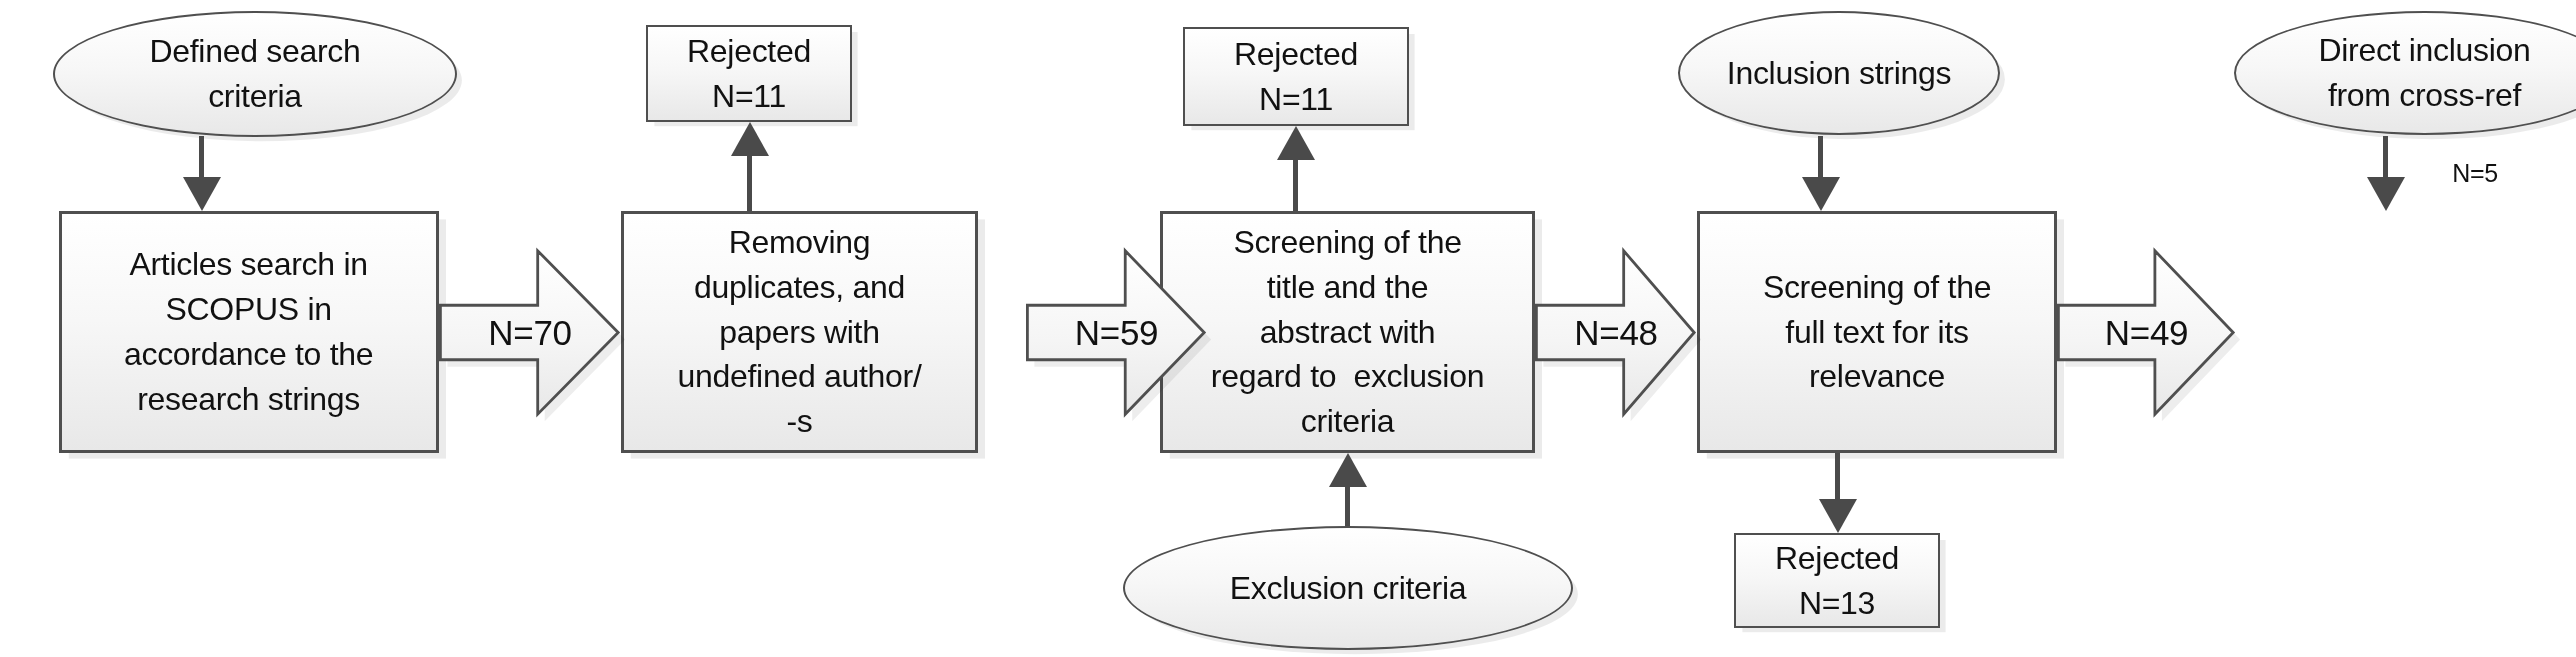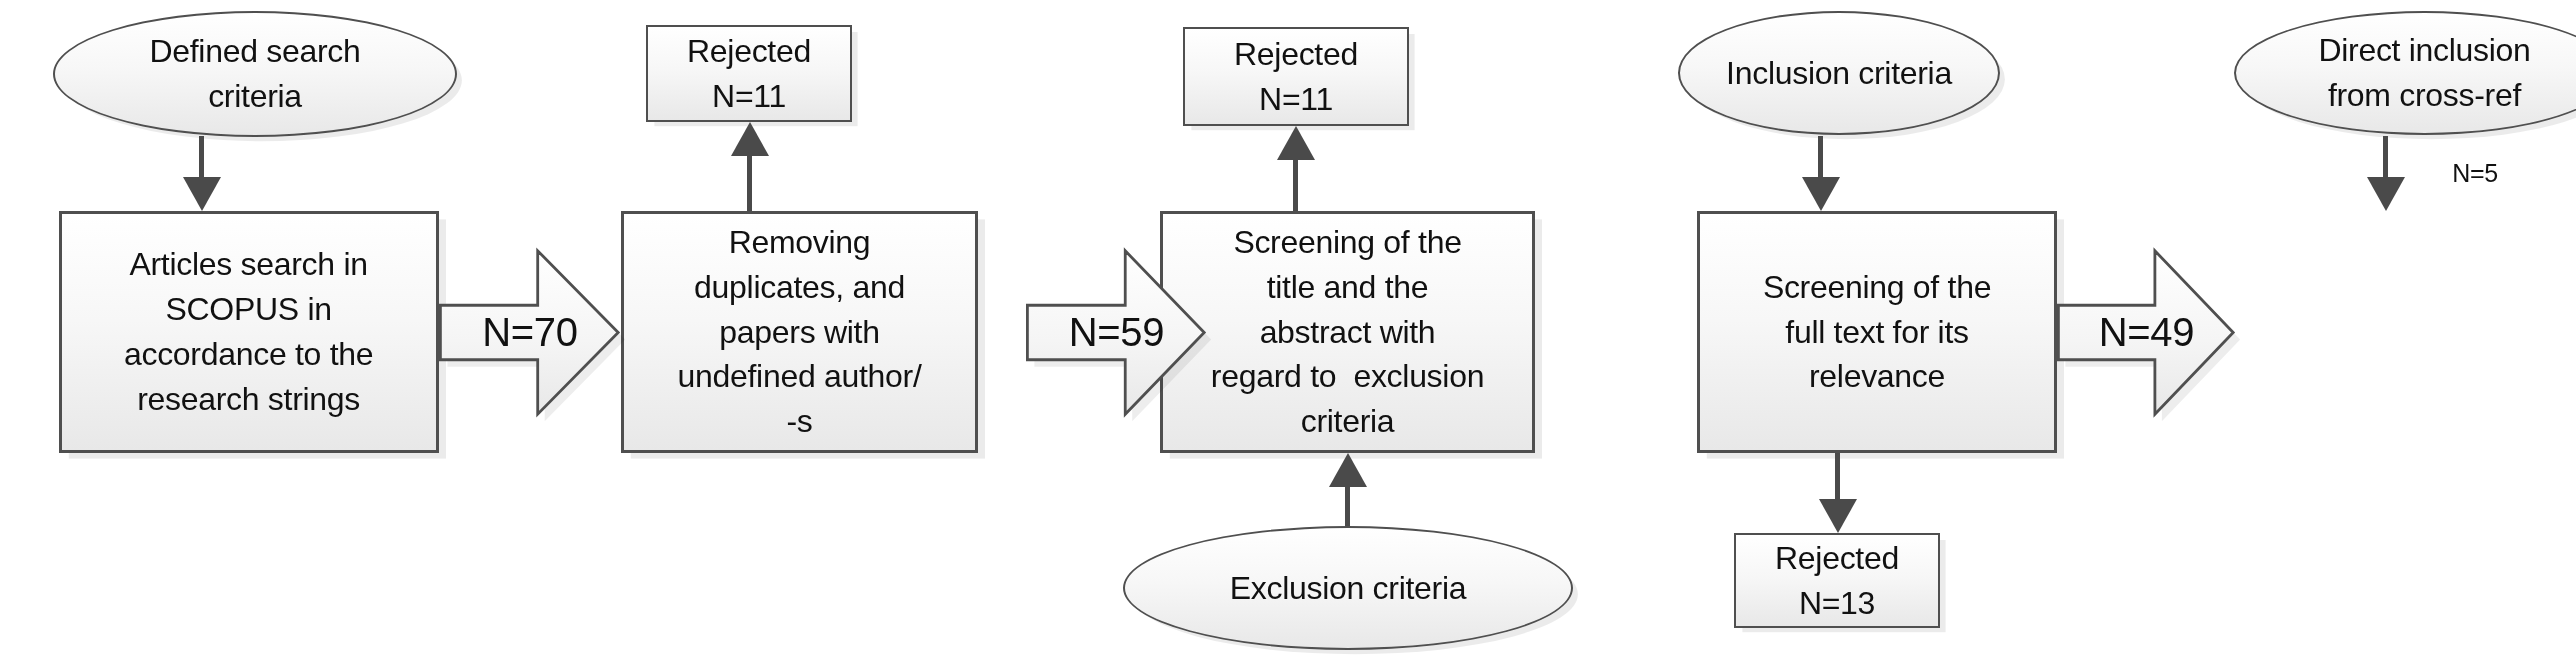--- a/index.html
+++ b/index.html
@@ -58,21 +58,21 @@
   .tri{position:absolute;left:50%;margin-left:-19px;width:0;height:0;
     border-left:19px solid transparent;border-right:19px solid transparent;}
   .vconn.down .tri{bottom:0;border-top:34px solid var(--connector);}
   .vconn.up .tri{top:0;border-bottom:34px solid var(--connector);}
   
   .barrow{position:absolute;top:248px;height:169px;}
   .barrow svg{position:absolute;inset:0;width:100%;height:100%;overflow:visible;}
   .alabel{
     position:absolute;inset:0;
     display:flex;align-items:center;justify-content:center;
-    font-size:40px;letter-spacing:-0.3px;
+    font-size:35px;letter-spacing:-0.3px;
   }
   .nlabel{
     position:absolute;
     display:flex;align-items:center;justify-content:center;
     font-size:25px;letter-spacing:-0.3px;
   }
 </style>
 </head>
 <body>
 
@@ -87,21 +87,21 @@
       </linearGradient>
     </defs>
   </svg>
 
   <div class="node ellipse" style="left:7px;top:11.2px;width:404px;height:126px">
     <span class="txt">Defined search
 criteria</span>
   </div>
 
   <div class="node ellipse" style="left:1632px;top:11.2px;width:322px;height:124px">
-    <span class="txt">Inclusion criteria</span>
+    <span class="txt">Inclusion strings</span>
   </div>
 
   <div class="node ellipse" style="left:1077px;top:526px;width:450px;height:124px">
     <span class="txt">Exclusion criteria</span>
   </div>
 
   <div class="node ellipse" style="left:2188px;top:11.2px;width:381px;height:124px">
     <span class="txt">Direct inclusion
 from cross-ref</span>
   </div>
@@ -195,20 +195,27 @@
   </div>
 
   <div class="barrow" style="left:980px;width:181px">
     <svg viewBox="0 0 259 242" preserveAspectRatio="none">
       <polygon points="12,92 152,92 152,14 265,131 152,248 152,170 12,170" fill="#000000" opacity="0.07"></polygon>
       <polygon points="2,82 142,82 142,4 255,121 142,238 142,160 2,160" fill="url(#agrad)" style="stroke:var(--border,#4f4f4f)" stroke-width="4" stroke-linejoin="miter"></polygon>
     </svg>
     <span class="alabel">N=59</span>
   </div>
 
+  <div class="barrow" style="left:1489px;width:162px">
+    <svg viewBox="0 0 232 242" preserveAspectRatio="none">
+      <polygon points="12,92 137,92 137,14 238,131 137,248 137,170 12,170" fill="#000000" opacity="0.07"></polygon>
+      <polygon points="2,82 127,82 127,4 228,121 127,238 127,160 2,160" fill="url(#agrad)" style="stroke:var(--border,#4f4f4f)" stroke-width="4" stroke-linejoin="miter"></polygon>
+    </svg>
+    <span class="alabel">N=48</span>
+  </div>
 
   <div class="barrow" style="left:2011px;width:179px">
     <svg viewBox="0 0 256 242" preserveAspectRatio="none">
       <polygon points="12,92 150,92 150,14 262,131 150,248 150,170 12,170" fill="#000000" opacity="0.07"></polygon>
       <polygon points="2,82 140,82 140,4 252,121 140,238 140,160 2,160" fill="url(#agrad)" style="stroke:var(--border,#4f4f4f)" stroke-width="4" stroke-linejoin="miter"></polygon>
     </svg>
     <span class="alabel">N=49</span>
   </div>
 
   <div class="nlabel" style="left:2373px;top:151px;width:112px;height:45px">N=5</div>

